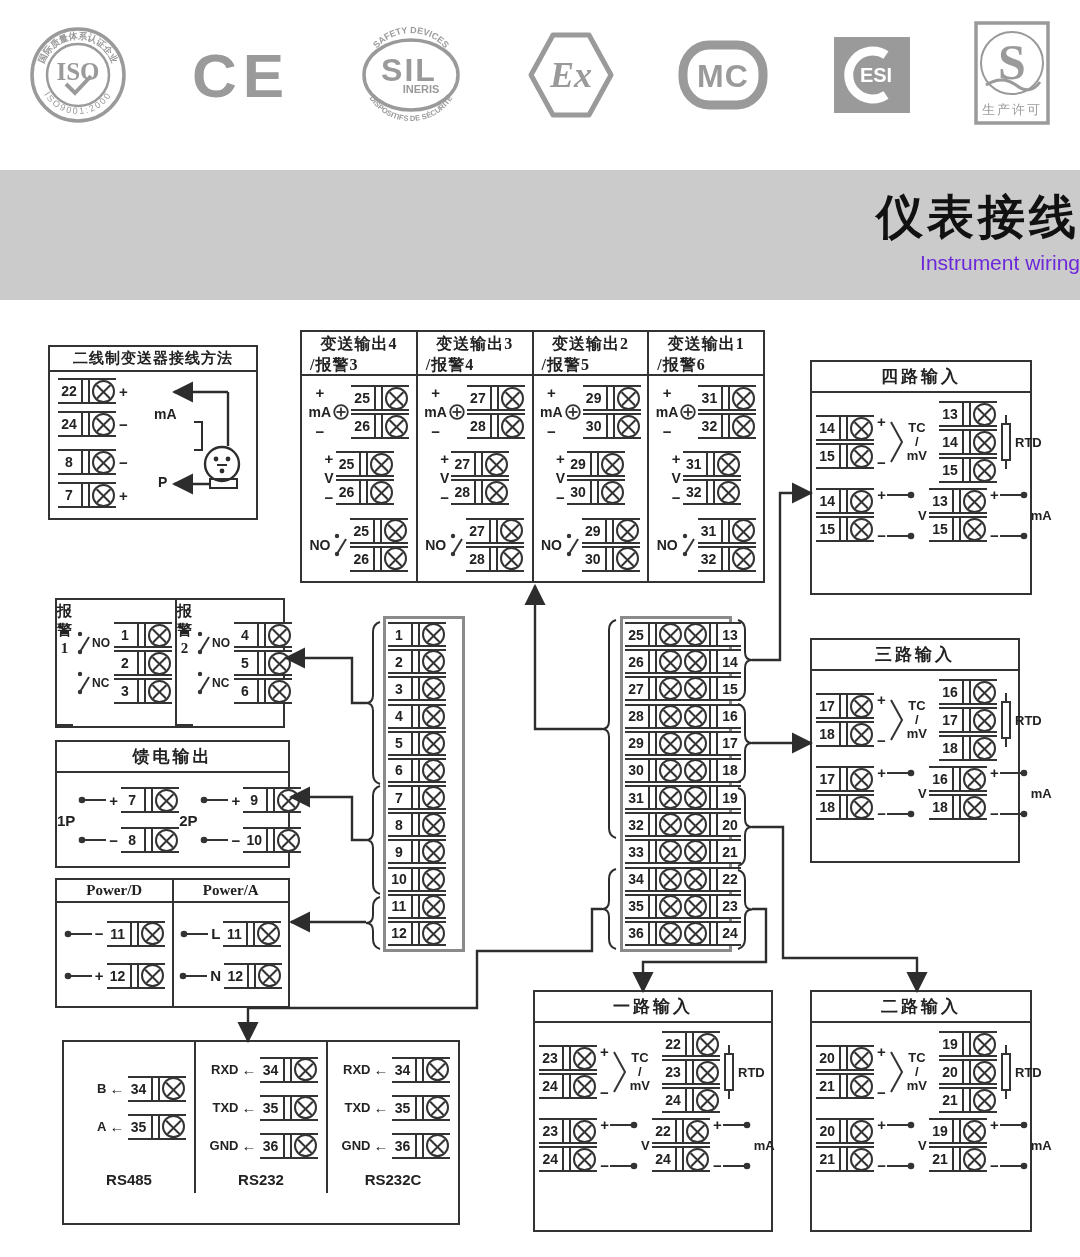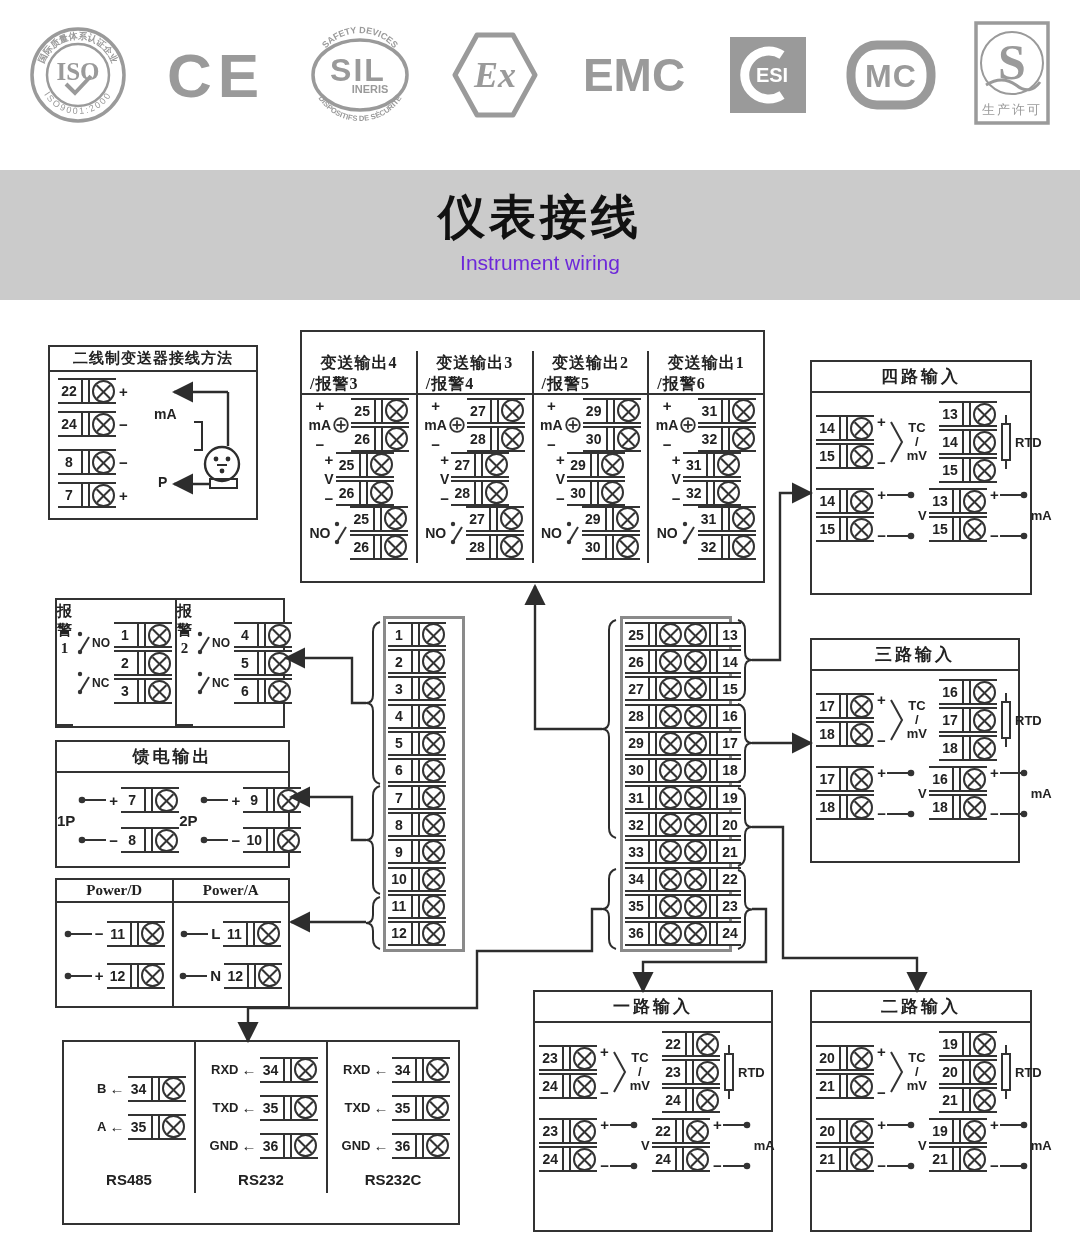--- a/index.html
+++ b/index.html
@@ -5,21 +5,21 @@
   html,body{margin:0;padding:0;background:#fff;}
   body{width:1080px;height:1257px;font-family:"Liberation Sans",sans-serif;color:#222;}
   .page{position:relative;width:1080px;height:1257px;overflow:hidden;background:#fff;}
 
   
   .logos{position:absolute;top:12px;left:0;width:1080px;height:130px;display:flex;
          justify-content:space-between;align-items:center;padding:0 28px;box-sizing:border-box;}
   .logo{flex:0 0 auto;}
 
   
-  .banner{position:absolute;top:170px;left:0;width:1080px;height:130px;background:#cbcbcb;text-align:center;}
+  .banner{position:absolute;top:170px;left:0;width:1080px;height:130px;background:#cbcbcb;text-align:right;}
   .banner h1{margin:16px 0 0 0;font-size:47px;font-weight:bold;letter-spacing:4px;color:#111;}
   .banner .sub{font-size:21px;color:#6d28d9;margin-top:2px;}
 
   
   .box{position:absolute;border:2.5px solid #333;background:#fff;box-sizing:border-box;}
   .box-title{border-bottom:2.5px solid #333;text-align:center;font-weight:bold;font-size:17px;
              font-family:"Liberation Serif",serif;padding:3px 0;letter-spacing:3px;}
   .box-title.sm{font-size:15px;letter-spacing:1px;padding:2px 0;}
   .box-title.sans{font-family:Liberation Serif, serif;letter-spacing:0;}
 
@@ -152,35 +152,30 @@
         <text font-size="7.5" font-weight="bold" fill="#9a9a9a"><textPath href="#sil-bot-arc" startOffset="50%" text-anchor="middle">DISPOSITIFS DE SÉCURITÉ</textPath></text>
       </svg>
     </div>
     <div class="logo">
       <svg width="92" height="100" viewBox="0 0 92 100">
         <polygon points="28,10 64,10 86,50 64,90 28,90 6,50" fill="none" stroke="#9a9a9a" stroke-width="5" stroke-linejoin="round"></polygon>
         <text x="46" y="62" text-anchor="middle" font-family="Liberation Serif,serif" font-style="italic" font-size="36" font-weight="bold" fill="#9a9a9a">Ex</text>
       </svg>
     </div>
     <div class="logo">
-      <svg width="118" height="64" viewBox="0 0 118 64">
-        <text x="59" y="48" text-anchor="middle" font-size="46" font-weight="bold" fill="#9a9a9a">EMC</text>
+      <svg width="96" height="84" viewBox="0 0 96 84">
+        <rect x="8" y="12" width="80" height="60" rx="26" ry="28" fill="none" stroke="#9a9a9a" stroke-width="9"></rect>
+        <text x="48" y="54" text-anchor="middle" font-size="32" font-weight="bold" letter-spacing="1" fill="#9a9a9a">MC</text>
       </svg>
     </div>
     <div class="logo">
       <svg width="84" height="92" viewBox="0 0 84 92">
         <rect x="4" y="8" width="76" height="76" fill="#9a9a9a"></rect>
         <path d="M 56,26 A 24,24 0 1 0 56,66" fill="none" stroke="#ffffff" stroke-width="9"></path>
         <text x="46" y="53" text-anchor="middle" font-size="20" font-weight="bold" fill="#ffffff">ESI</text>
-      </svg>
-    </div>
-    <div class="logo">
-      <svg width="96" height="84" viewBox="0 0 96 84">
-        <rect x="8" y="12" width="80" height="60" rx="26" ry="28" fill="none" stroke="#9a9a9a" stroke-width="9"></rect>
-        <text x="48" y="54" text-anchor="middle" font-size="32" font-weight="bold" letter-spacing="1" fill="#9a9a9a">MC</text>
       </svg>
     </div>
     <div class="logo">
       <svg width="80" height="112" viewBox="0 0 80 112">
         <rect x="4" y="4" width="72" height="100" fill="none" stroke="#9a9a9a" stroke-width="3.5"></rect>
         <circle cx="40" cy="44" r="31" fill="none" stroke="#9a9a9a" stroke-width="2"></circle>
         <text x="40" y="60" text-anchor="middle" font-family="Liberation Serif,serif" font-size="50" font-weight="bold" fill="#9a9a9a">S</text>
         <path d="M 14,66 Q 30,56 44,66 Q 58,77 68,63" fill="none" stroke="#9a9a9a" stroke-width="3"></path>
         <text x="40" y="95" text-anchor="middle" font-size="13" letter-spacing="2" fill="#9a9a9a">生产许可</text>
       </svg>
@@ -247,21 +242,21 @@
         <circle cx="50" cy="83" r="2.4" fill="#2d2d2d"></circle>
         <circle cx="62" cy="83" r="2.4" fill="#2d2d2d"></circle>
         <circle cx="56" cy="95" r="2.4" fill="#2d2d2d"></circle>
         <line x1="51" y1="89" x2="61" y2="89" stroke="#2d2d2d" stroke-width="2"></line>
         <rect x="44" y="103" width="27" height="9" fill="none" stroke="#2d2d2d" stroke-width="2"></rect>
         <path d="M 44,108 L 8,108" class="wire" marker-end="url(#arr)"></path>
       </svg>
     </div>
   </div>
 
-  <div class="box" id="box-txout" style="left:300px;top:330px;width:465px;height:253px;align-items:center;">
+  <div class="box" id="box-txout" style="left:300px;top:330px;width:465px;height:253px;">
       <div class="tx-col">
         <div class="tx-head">
           <div class="tx-t1">变送输出4</div>
           <div class="tx-t2">/报警3</div>
         </div>
         <div class="tx-body">
           <div class="grp">
             <div class="signcol">
               <span class="sgn">+</span>
               <span class="grp-lbl">mA</span>

